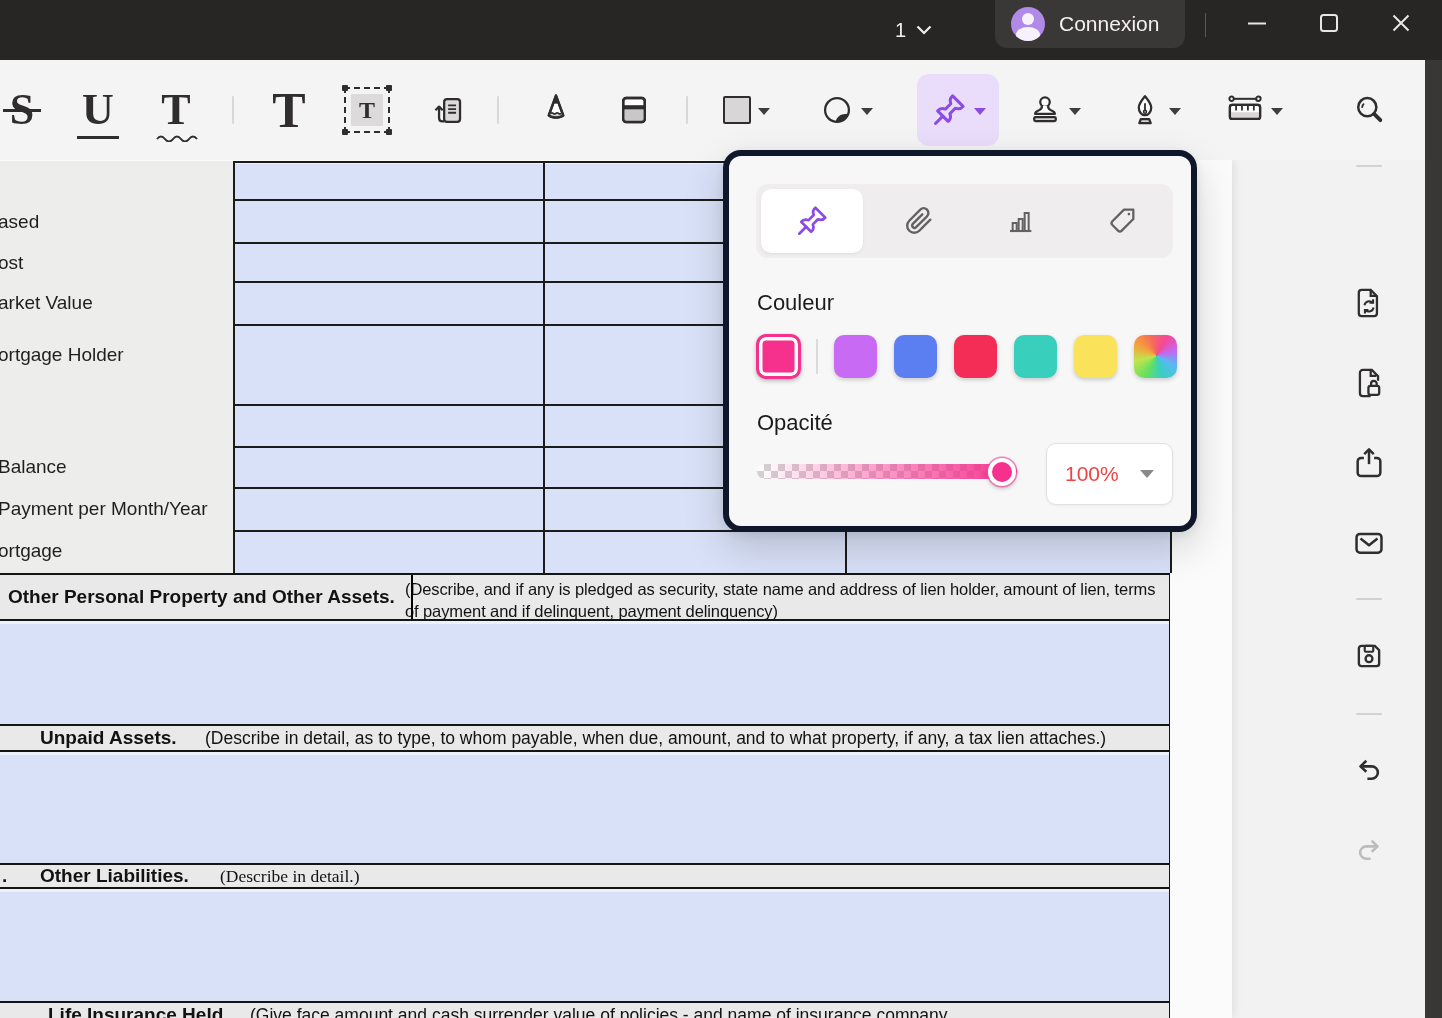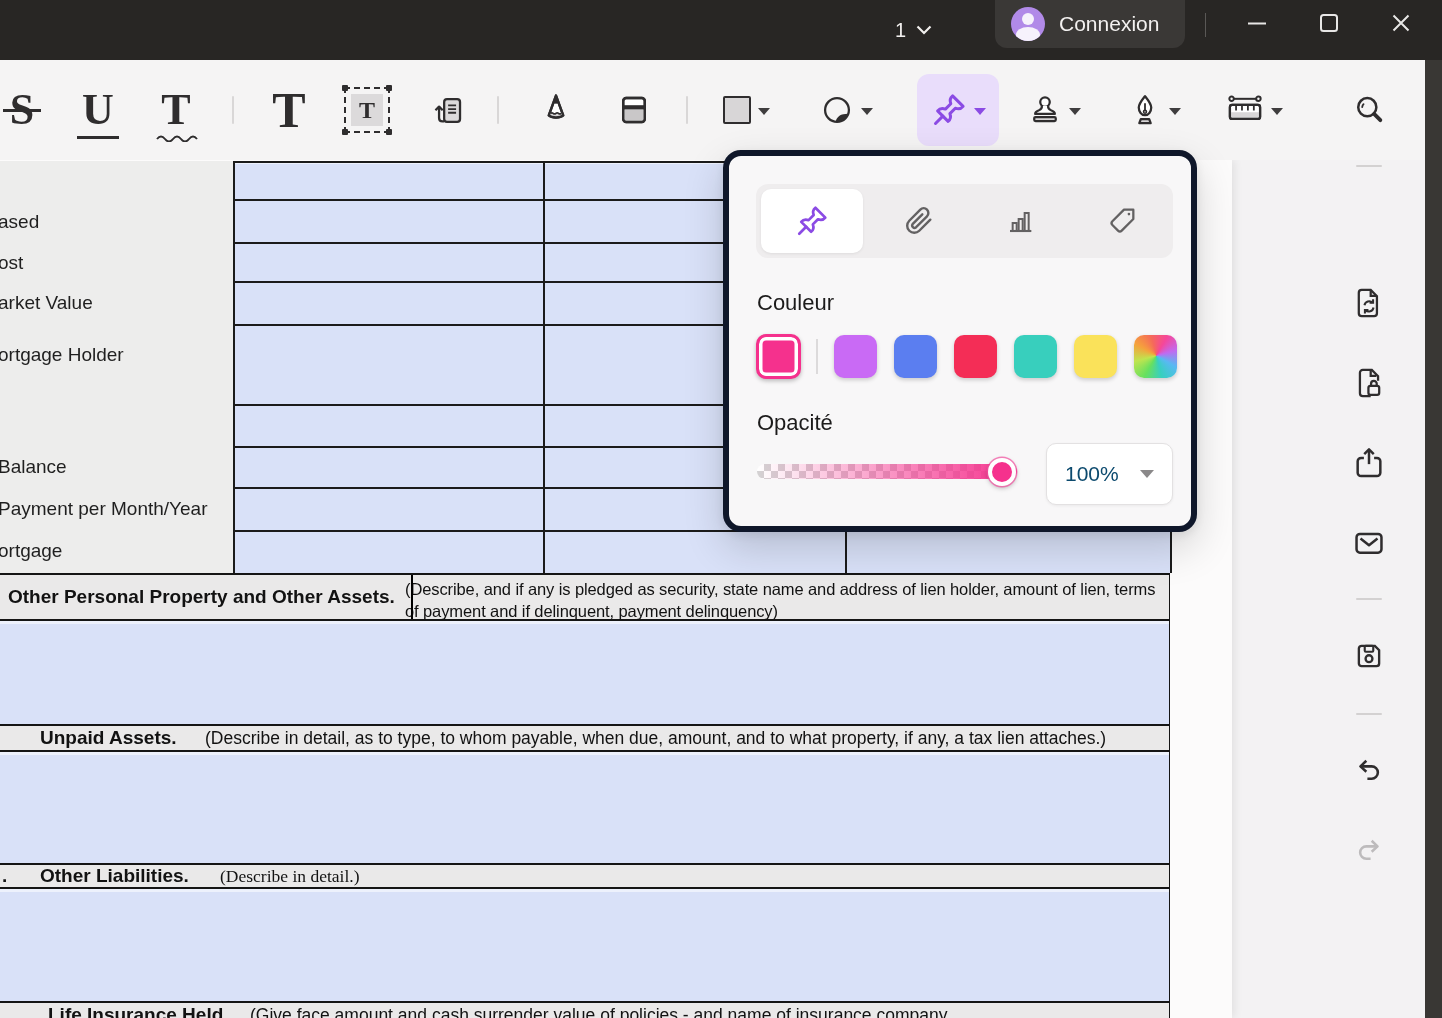--- a/index.html
+++ b/index.html
@@ -75,21 +75,21 @@
             background-image:
               linear-gradient(to right, rgba(245,49,141,0), #f5318d),
               linear-gradient(45deg, #d4d2d3 26%, transparent 26% 74%, #d4d2d3 74%),
               linear-gradient(45deg, #d4d2d3 26%, transparent 26% 74%, #d4d2d3 74%);
             background-size:100% 100%, 14px 14px, 14px 14px;
             background-position:0 0, 0 0, 7px 7px; }
   .thumb { position:absolute; left:259px; top:302px; width:28px; height:28px; border-radius:50%; background:#f5318d;
            border:4px solid #fff; box-shadow:0 0 0 1.5px rgba(244,80,160,.7), 0 2px 5px rgba(0,0,0,.28); }
   .dropdown { position:absolute; left:317px; top:287px; width:127px; height:62px; background:#fff; border:1px solid #e3e1e2;
               border-radius:10px; box-shadow:0 1px 3px rgba(0,0,0,.06); display:flex; align-items:center; padding:0 18px; justify-content:space-between; }
-  .dd-value { font-size:21px; color:#0c4a6e; }
+  .dd-value { font-size:21px; color:#ef4444; }
   .dd-caret { width:0; height:0; border-left:7px solid transparent; border-right:7px solid transparent; border-top:8px solid #8a8889; }
 
   svg { display:block; }
 </style>
 </head>
 <body>
 
 <div class="app">
 
   <div class="canvas">

